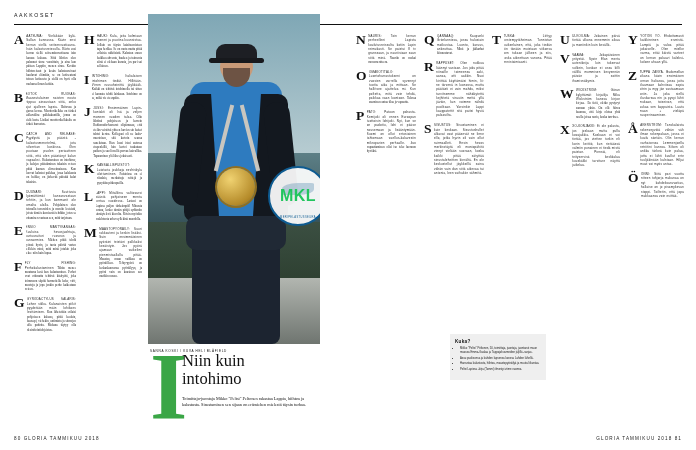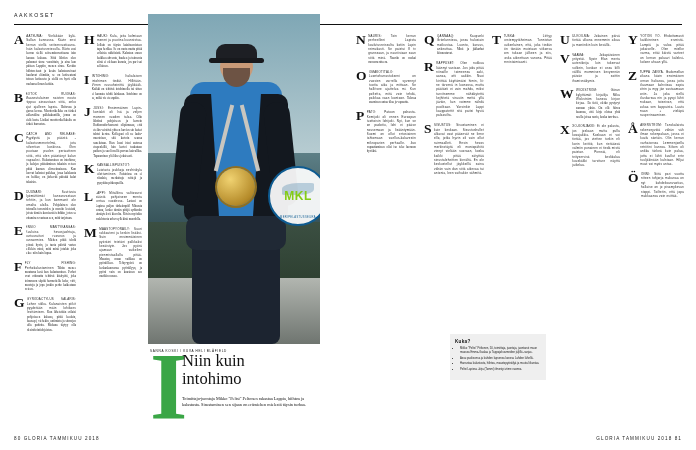--- a/index.html
+++ b/index.html
@@ -43,21 +43,21 @@
   .p-vest2{position:absolute;left:8px;top:44px;width:104px;height:128px;border-radius:10px;background:#13181f;clip-path:polygon(74% 0,100% 0,100% 100%,66% 100%);}
   .p-arm-l{position:absolute;left:0;top:52px;width:26px;height:104px;border-radius:12px;background:#13181f;transform:rotate(6deg);}
   .p-arm-r{position:absolute;left:92px;top:52px;width:26px;height:104px;border-radius:12px;background:#13181f;transform:rotate(-6deg);}
   .p-legs{position:absolute;left:16px;top:168px;width:88px;height:126px;background:#1c2430;border-radius:8px;}
   .p-lap{position:absolute;left:10px;top:166px;width:100px;height:34px;background:#202935;border-radius:10px;}
   .p-medal{position:absolute;left:41px;top:118px;width:38px;height:38px;border-radius:50%;background:radial-gradient(circle at 35% 30%,#f0d271,#b58b2a 70%,#7d5c14);box-shadow:0 0 0 2px #8f6f22;}
   .p-ribbon-l{position:absolute;left:46px;top:54px;width:4px;height:68px;background:#c9c6bf;transform:rotate(14deg);}
   .p-ribbon-r{position:absolute;left:72px;top:54px;width:4px;height:68px;background:#c9c6bf;transform:rotate(-14deg);}
   .logo{position:absolute;left:120px;top:152px;width:60px;height:60px;}
   .logo .ring{position:absolute;inset:0;border-radius:50%;border:2.5px solid #0e5b91;background:rgba(255,255,255,.92);}
-  .logo .txt{position:absolute;inset:0;display:flex;align-items:center;justify-content:center;font-family:"Liberation Sans",sans-serif;font-weight:bold;font-size:12px;color:#84cc16;letter-spacing:.5px;}
+  .logo .txt{position:absolute;inset:0;display:flex;align-items:center;justify-content:center;font-family:"Liberation Sans",sans-serif;font-weight:bold;font-size:16px;color:#22c55e;letter-spacing:.5px;}
   .logo .sub{position:absolute;left:0;right:0;bottom:7px;text-align:center;font-family:"Liberation Sans",sans-serif;font-size:2.6px;letter-spacing:.4px;color:#0e5b91;}
   .logo .fish{position:absolute;left:14px;top:17px;width:32px;height:12px;background:#0e5b91;border-radius:50% 10% 50% 10%;opacity:.25;}
 
   
   .byline{position:absolute;left:150px;top:349px;font-family:"Liberation Sans",sans-serif;font-size:3.1px;letter-spacing:.7px;color:#111;text-transform:uppercase;}
   .bigI{position:absolute;left:150px;top:350px;font-family:"Liberation Serif",serif;font-size:96px;line-height:74px;font-weight:bold;color:#3aa646;}
   .headline{position:absolute;left:182px;top:352px;width:126px;font-family:"Liberation Serif",serif;font-size:16.5px;line-height:17.5px;color:#111;}
   .standfirst{position:absolute;left:182px;top:396px;width:132px;font-family:"Liberation Serif",serif;font-size:4.3px;line-height:6.4px;color:#111;}
 
   

